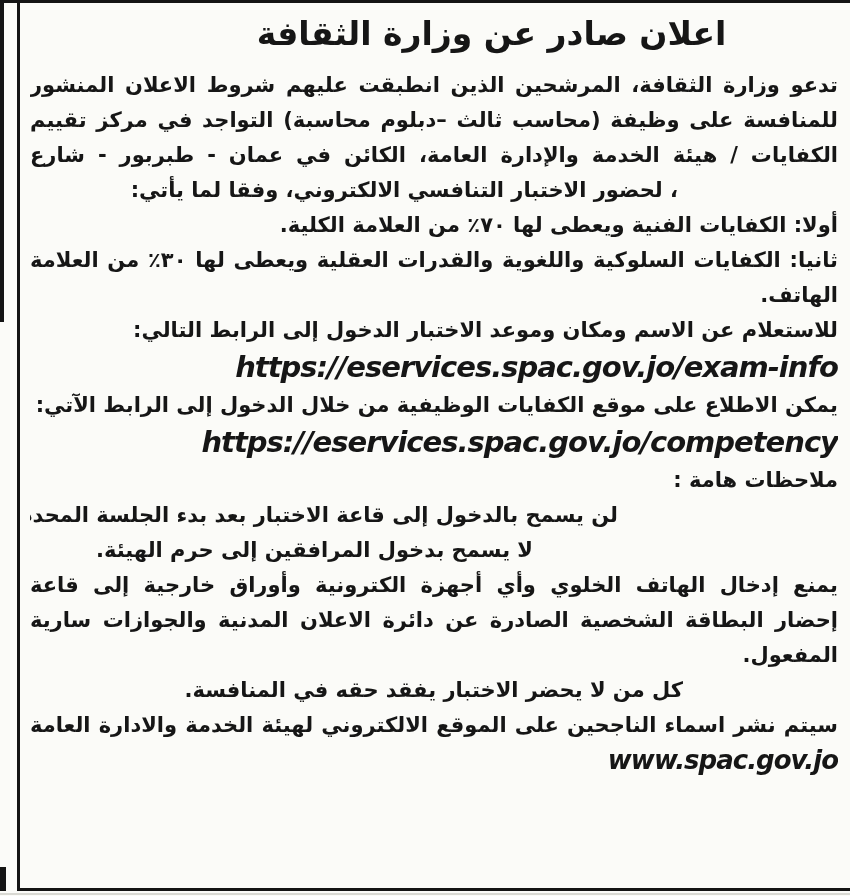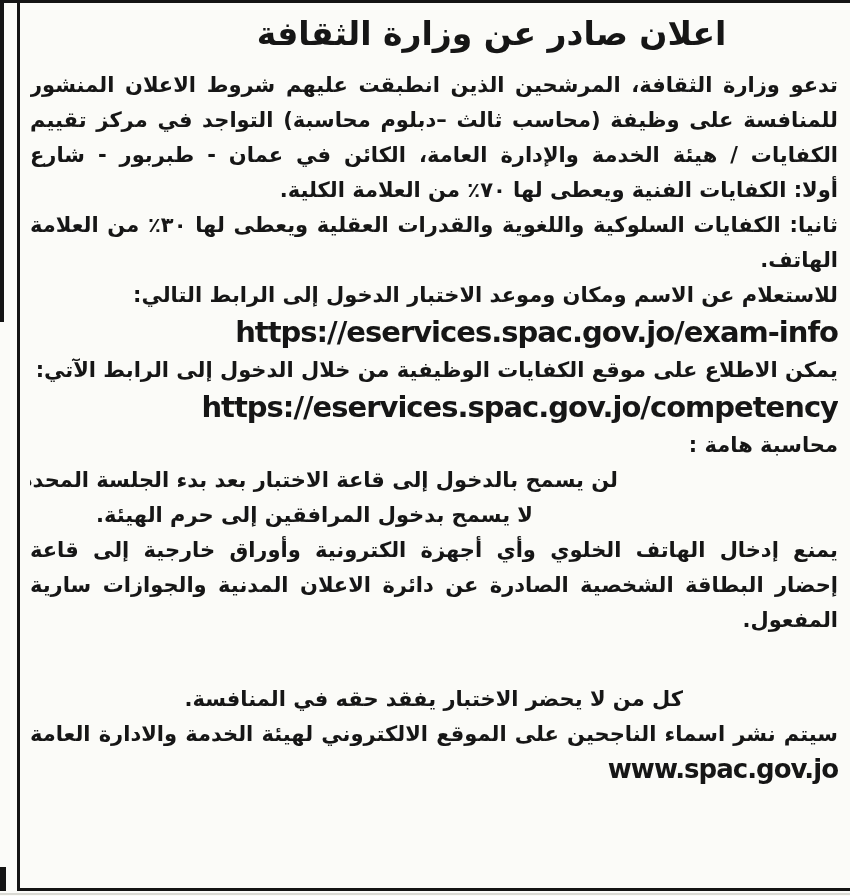--- a/index.html
+++ b/index.html
@@ -21,54 +21,55 @@
     height:62px;line-height:56px;text-align:center;padding-left:115px;
     font-size:33px;font-weight:bold;letter-spacing:-1px;
   }
   .ln{
     height:35px;line-height:35px;font-size:21px;font-weight:bold;
     text-align:right;white-space:nowrap;overflow:hidden;
   }
   .j{text-align:justify;text-align-last:justify;text-justify:inter-word;white-space:normal;}
   .url{
     direction:ltr;height:40px;line-height:38px;
-    font-size:29px;font-weight:bold;letter-spacing:-1px;white-space:nowrap;
+    font-size:29px;font-weight:bold;letter-spacing:-1px;white-space:nowrap;font-style:italic;
   }
   .url-www{font-size:26px;height:38px;line-height:34px;}
   .ind-160{margin-right:160px;}
   .ind-175{margin-right:175px;}
   .ind-220{margin-right:220px;}
   .ind-305{margin-right:305px;}
   .ind-250{margin-right:250px;}
-  .ind-155{margin-right:155px;margin-top:44px;}
+  .ind-155{margin-right:155px;}
 </style>
 </head>
 <body>
 
 <div class="frame-top"></div>
 <div class="frame-left"></div>
 <div class="frame-bottom"></div>
 <div class="outer-left-rule"></div>
 <div class="corner-mark"></div>
 <div class="bottom-shadow"></div>
 
 <div class="content">
   <div class="title">اعلان صادر عن وزارة الثقافة</div>
 
   <div class="ln j">تدعو وزارة الثقافة، المرشحين الذين انطبقت عليهم شروط الاعلان المنشور سابقا،</div>
   <div class="ln j">للمنافسة على وظيفة (محاسب ثالث –دبلوم محاسبة) التواجد في مركز تقييم</div>
   <div class="ln j">الكفايات / هيئة الخدمة والإدارة العامة، الكائن في عمان - طبربور - شارع الأقصى</div>
+  <div class="ln ind-160">، لحضور الاختبار التنافسي الالكتروني، وفقا لما يأتي:</div>
   <div class="ln">أولا: الكفايات الفنية ويعطى لها ٧٠٪ من العلامة الكلية.</div>
   <div class="ln j">ثانيا: الكفايات السلوكية واللغوية والقدرات العقلية ويعطى لها ٣٠٪ من العلامة</div>
   <div class="ln">الهاتف.</div>
   <div class="ln">للاستعلام عن الاسم ومكان وموعد الاختبار الدخول إلى الرابط التالي:</div>
   <div class="ln url">https://eservices.spac.gov.jo/exam-info</div>
   <div class="ln">يمكن الاطلاع على موقع الكفايات الوظيفية من خلال الدخول إلى الرابط الآتي:</div>
   <div class="ln url">https://eservices.spac.gov.jo/competency</div>
-  <div class="ln">محاسبة هامة :</div>
+  <div class="ln">ملاحظات هامة :</div>
   <div class="ln ind-220">لن يسمح بالدخول إلى قاعة الاختبار بعد بدء الجلسة المحددة.</div>
   <div class="ln ind-305">لا يسمح بدخول المرافقين إلى حرم الهيئة.</div>
   <div class="ln j">يمنع إدخال الهاتف الخلوي وأي أجهزة الكترونية وأوراق خارجية إلى قاعة</div>
   <div class="ln j">إحضار البطاقة الشخصية الصادرة عن دائرة الاعلان المدنية والجوازات سارية</div>
   <div class="ln">المفعول.</div>
   <div class="ln ind-155">كل من لا يحضر الاختبار يفقد حقه في المنافسة.</div>
   <div class="ln j">سيتم نشر اسماء الناجحين على الموقع الالكتروني لهيئة الخدمة والادارة العامة</div>
   <div class="ln url url-www">www.spac.gov.jo</div>
 </div>
 

